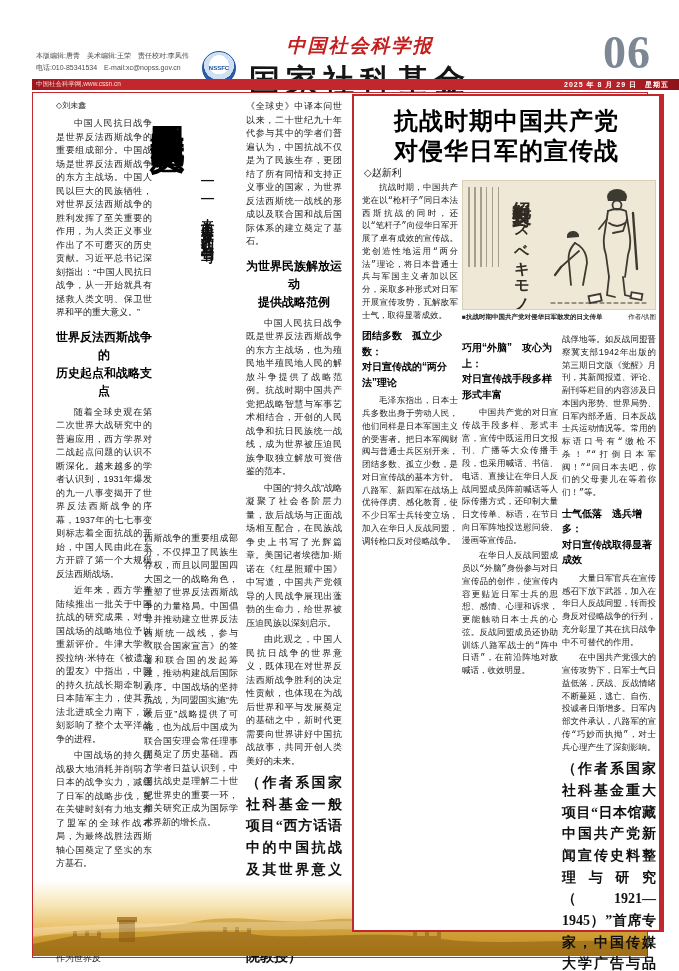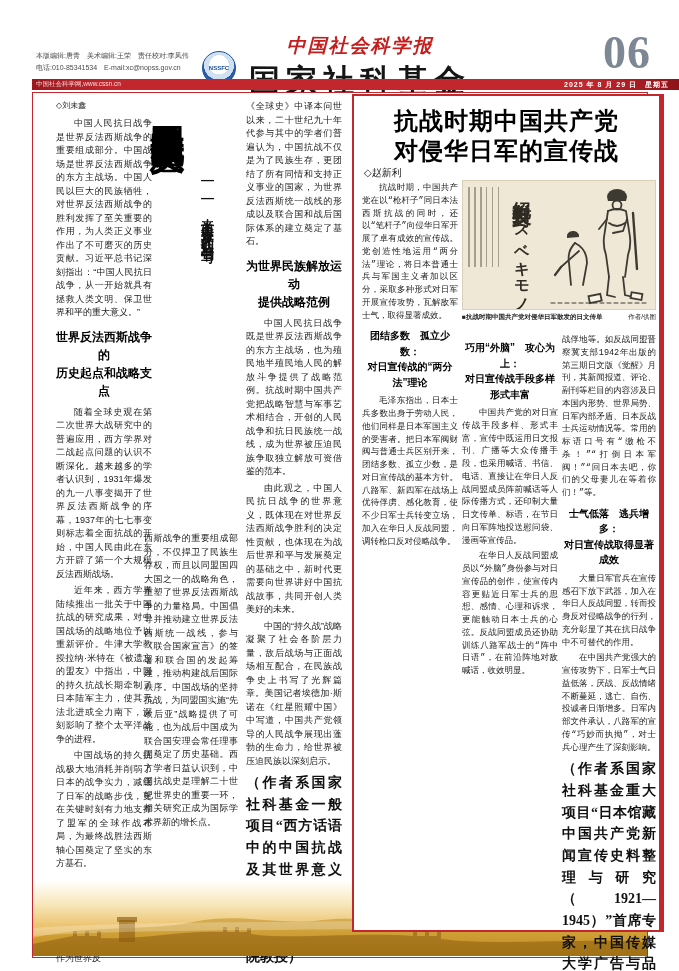--- a/index.html
+++ b/index.html
@@ -44,21 +44,21 @@
   .under-headline{margin-top:10px;}
   .col3{position:absolute;left:246px;top:100px;width:96px;}
   .endnote{font-size:14px;font-weight:bold;line-height:1.55;text-align:justify;margin-top:4px;color:#111;font-family:Liberation Serif, serif;}
   
   .box{position:absolute;left:352px;top:94px;width:312px;height:838px;background:#fff;
        border:2px solid #c1272d;border-right-width:5px;box-sizing:border-box;z-index:3;}
   .box-title{margin-top:10px;text-align:center;font-size:24px;font-weight:900;line-height:1.25;letter-spacing:1px;color:#000;}
   .box-byline{position:absolute;left:10px;top:70px;font-size:10px;color:#222;}
   .p2{font-size:8.5px;line-height:1.5;text-align:justify;text-indent:2em;margin:0 0 3px;color:#1b1b1b;font-family:Liberation Mono, monospace;}
   .p2.noindent{text-indent:0;}
-  .subhead2{font-size:10px;font-weight:bold;text-align:center;line-height:1.55;margin:6px 0 5px;color:#000;}
+  .subhead2{font-size:10px;font-weight:bold;text-align:left;line-height:1.55;margin:6px 0 5px;color:#000;}
   .colA{position:absolute;left:8px;top:86px;width:96px;}
   .colB{position:absolute;left:108px;top:238px;width:96px;}
   .colC{position:absolute;left:208px;top:238px;width:94px;}
   
   .cartoon-wrap{position:absolute;left:108px;top:84px;width:194px;}
   .cartoon{height:128px;background:#efe8d6;border:1px solid #d8cfb6;position:relative;overflow:hidden;}
   .cartoon-smalltext{position:absolute;left:5px;top:6px;width:34px;height:80px;
        background:repeating-linear-gradient(90deg,#6b6350 0 1.5px,transparent 1.5px 6px);
        opacity:.55;}
   .cartoon-big{position:absolute;left:46px;top:5px;writing-mode:vertical-rl;text-orientation:upright;
@@ -118,22 +118,22 @@
   <div class="under-headline">
     <p class="p noindent">西斯战争的重要组成部分，不仅捍卫了民族生存权，而且以同盟国四大国之一的战略角色，重塑了世界反法西斯战争的力量格局。中国倡导并推动建立世界反法西斯统一战线，参与《联合国家宣言》的签署和联合国的发起筹建，推动构建战后国际秩序。中国战场的坚持抗战，为同盟国实施“先欧后亚”战略提供了可能，也为战后中国成为联合国安理会常任理事国奠定了历史基础。西方学者日益认识到，中国抗战史是理解二十世纪世界史的重要一环，相关研究正成为国际学术界新的增长点。</p>
   </div>
 </div>
 
 <div class="col3">
   <p class="p noindent">《全球史》中译本问世以来，二十世纪九十年代参与其中的学者们普遍认为，中国抗战不仅是为了民族生存，更团结了所有同情和支持正义事业的国家，为世界反法西斯统一战线的形成以及联合国和战后国际体系的建立奠定了基石。</p>
   <h3 class="subhead pre">为世界民族解放运动
 提供战略范例</h3>
   <p class="p">中国人民抗日战争既是世界反法西斯战争的东方主战场，也为殖民地半殖民地人民的解放斗争提供了战略范例。抗战时期中国共产党把战略智慧与军事艺术相结合，开创的人民战争和抗日民族统一战线，成为世界被压迫民族争取独立解放可资借鉴的范本。</p>
+  <p class="p">中国的“持久战”战略凝聚了社会各阶层力量，敌后战场与正面战场相互配合，在民族战争史上书写了光辉篇章。美国记者埃德加·斯诺在《红星照耀中国》中写道，中国共产党领导的人民战争展现出蓬勃的生命力，给世界被压迫民族以深刻启示。</p>
   <p class="p">由此观之，中国人民抗日战争的世界意义，既体现在对世界反法西斯战争胜利的决定性贡献，也体现在为战后世界和平与发展奠定的基础之中，新时代更需要向世界讲好中国抗战故事，共同开创人类美好的未来。</p>
-  <p class="p">中国的“持久战”战略凝聚了社会各阶层力量，敌后战场与正面战场相互配合，在民族战争史上书写了光辉篇章。美国记者埃德加·斯诺在《红星照耀中国》中写道，中国共产党领导的人民战争展现出蓬勃的生命力，给世界被压迫民族以深刻启示。</p>
   <div class="endnote">（作者系国家社科基金一般项目“西方话语中的中国抗战及其世界意义研究”负责人，山东师范大学马克思主义学院教授）</div>
 </div>
 
 <div class="box">
   <div class="box-title">
     <div>抗战时期中国共产党</div>
     <div>对侵华日军的宣传战</div>
   </div>
   <div class="box-byline">◇赵新利</div>
 

